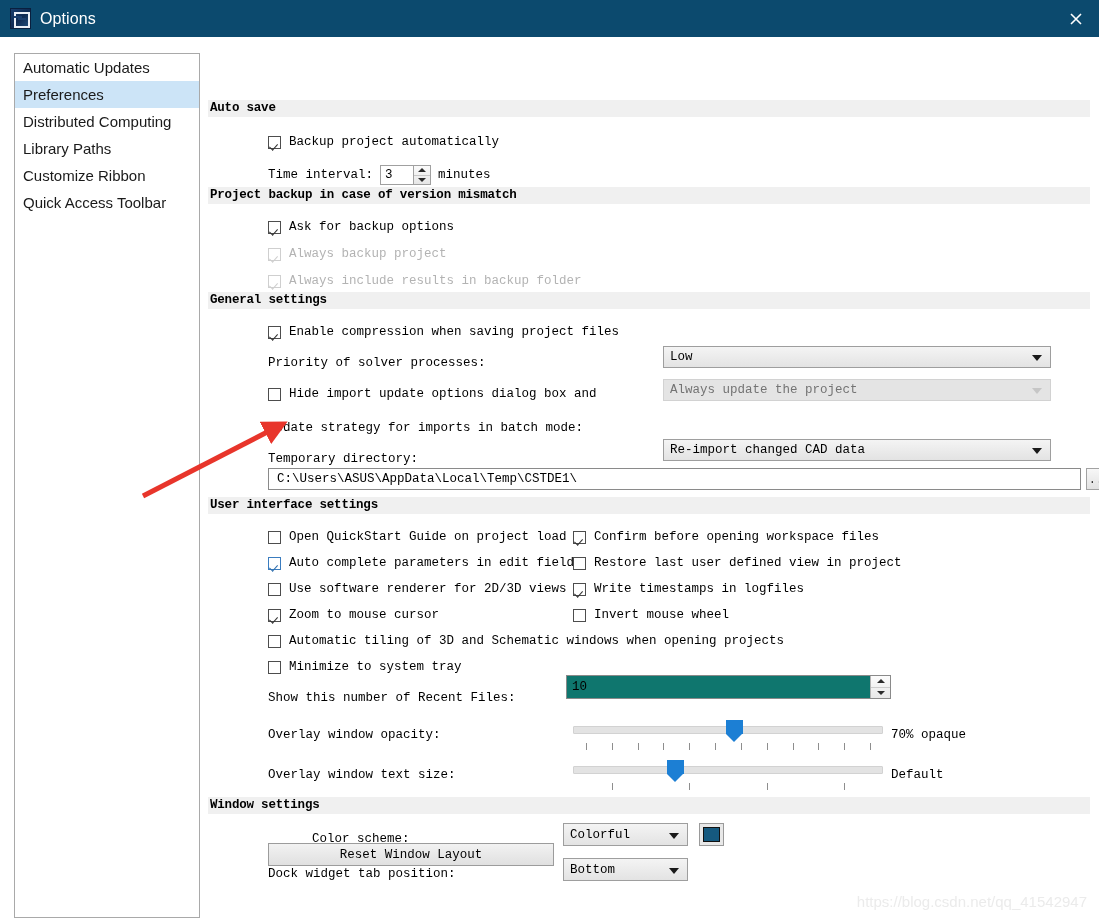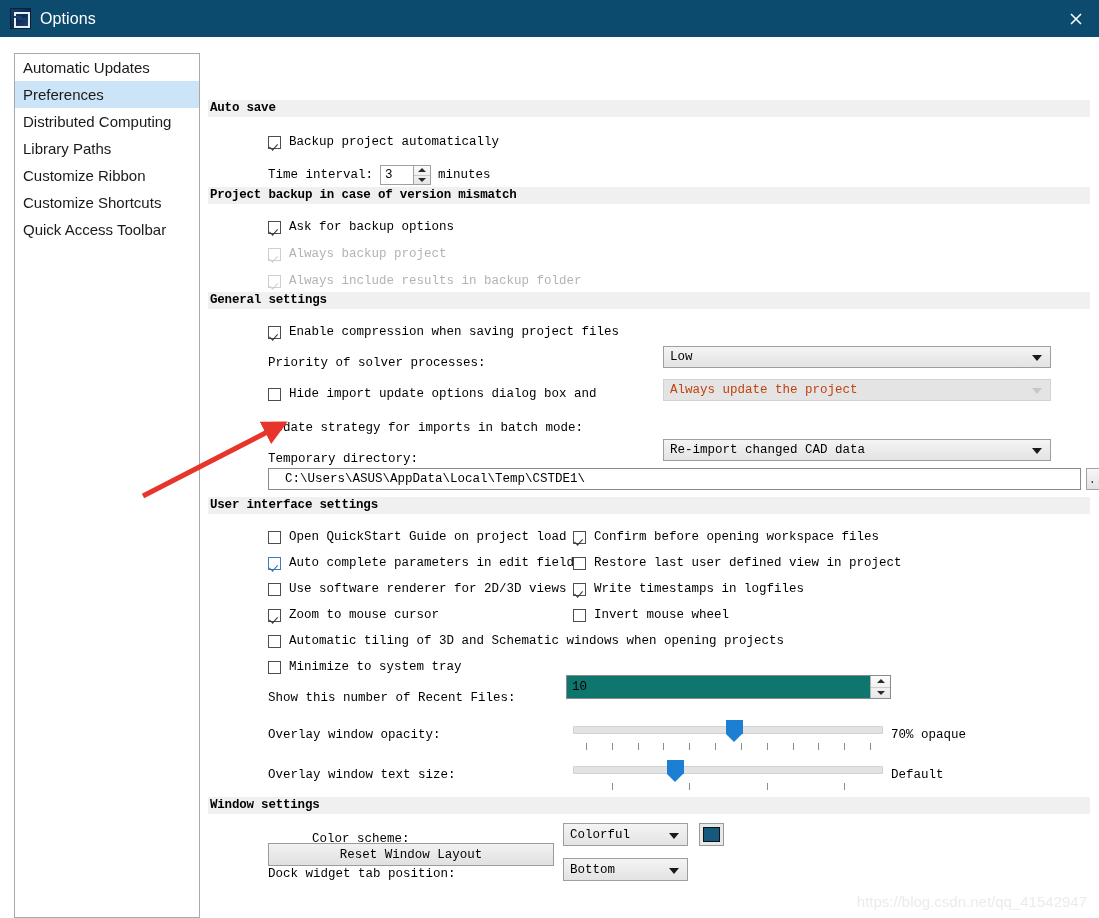--- a/index.html
+++ b/index.html
@@ -129,33 +129,33 @@
 
   
   .combo {
     position: absolute; box-sizing: border-box;
     background: linear-gradient(#f4f4f4, #e3e3e3);
     border: 1px solid #9e9e9e;
     display: flex; align-items: center;
     font-size: 12.5px; color: #000;
     padding-left: 6px; cursor: pointer;
   }
-  .combo.dis { background: #e4e4e4; border-color: #d2d2d2; color: #c2410c; }
+  .combo.dis { background: #e4e4e4; border-color: #d2d2d2; color: #737373; }
   .combo .arrow {
     position: absolute; right: 8px; top: 50%; margin-top: -2px;
     width:0;height:0;border-left:5px solid transparent;border-right:5px solid transparent;border-top:6px solid #1a1a1a;
   }
   .combo.dis .arrow { border-top-color: #c6c6c6; }
 
   
   .tinput {
     position: absolute; box-sizing: border-box;
     background: #fff; border: 1px solid #8a8a8a;
     font-size: 12.5px; color: #000;
-    display: flex; align-items: center; padding-left: 16px;
+    display: flex; align-items: center; padding-left: 8px;
     cursor: text;
   }
   .browse-btn {
     position: absolute; box-sizing: border-box;
     background: linear-gradient(#f7f7f7,#e2e2e2);
     border: 1px solid #a2a2a2;
     display: flex; align-items: flex-end; justify-content: center;
     font-size: 12px; color: #333; cursor: pointer;
     padding-bottom: 2px;
   }
@@ -254,23 +254,20 @@
       <span>Preferences</span>
     </div>
     <div class="side-item">
       <span>Distributed Computing</span>
     </div>
     <div class="side-item">
       <span>Library Paths</span>
     </div>
     <div class="side-item">
       <span>Customize Ribbon</span>
-    </div>
-    <div class="side-item">
-      <span>Customize Shortcuts</span>
     </div>
     <div class="side-item">
       <span>Quick Access Toolbar</span>
     </div>
   </div>
 
   <div id="panel">
 
     <div class="sec-head mono" style="position:absolute;left:0;top:47px;width:880px;">Auto save</div>
 

